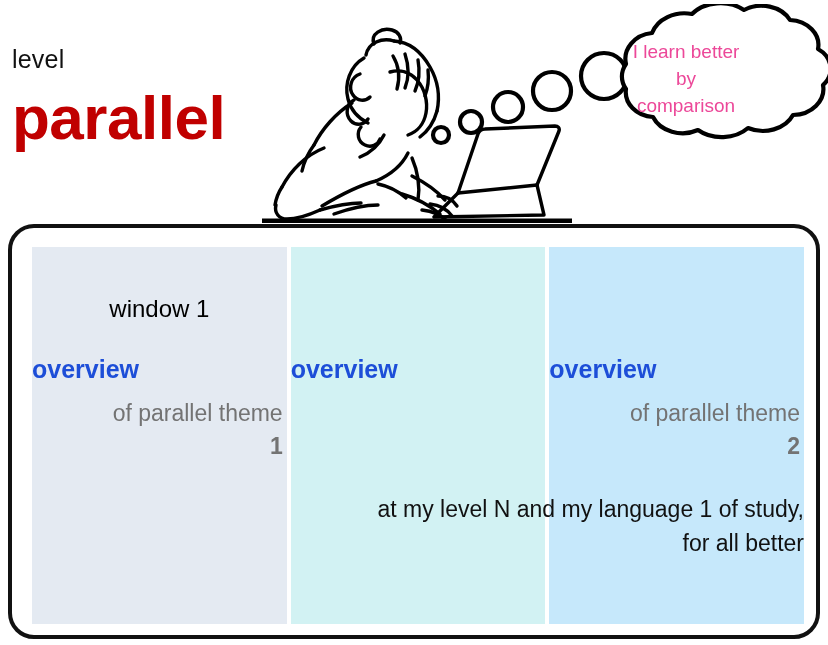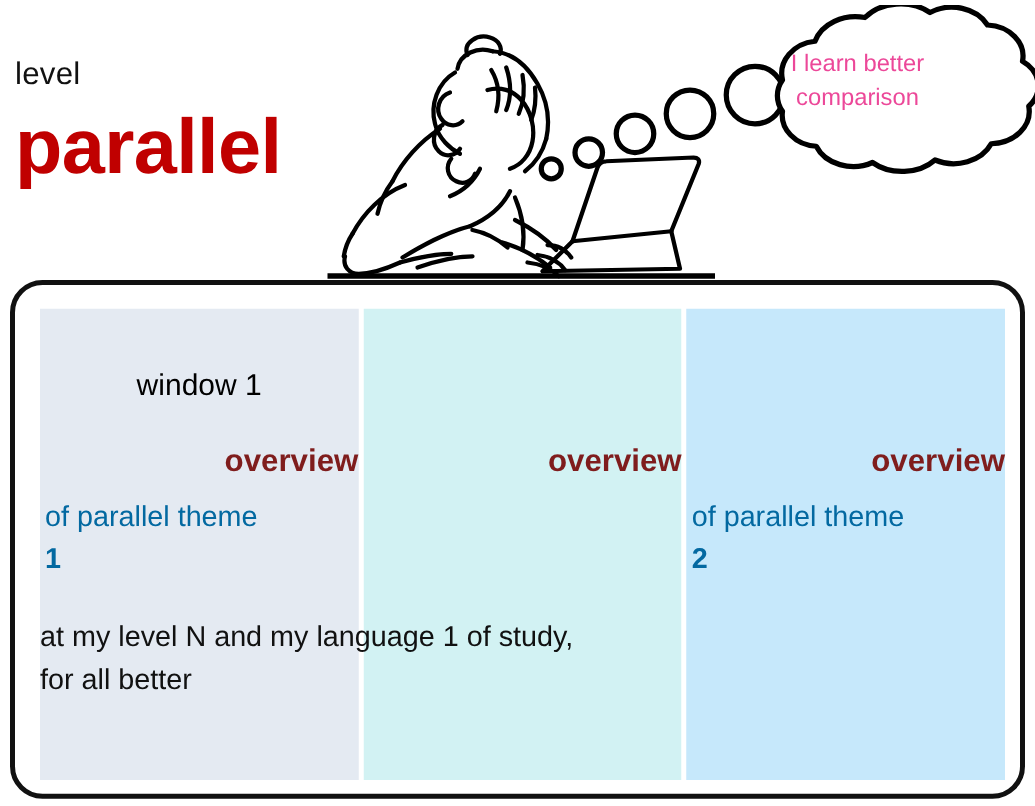--- a/index.html
+++ b/index.html
@@ -109,49 +109,49 @@
     text-align: center;
     font-size: 24px;
     color: #000000;
   }
 
   .panel-heading {
     position: absolute;
     left: 0;
     right: 0;
     top: 108px;
-    text-align: right;
+    text-align: left;
     font-size: 25px;
     font-weight: bold;
-    color: #7f1d1d;
+    color: #1d4ed8;
   }
 
   .panel-sub {
     position: absolute;
     left: 0;
     right: 0;
     top: 150px;
-    text-align: left;
+    text-align: right;
     font-size: 23px;
     line-height: 33px;
-    color: #0369a1;
+    color: #737373;
     padding: 0 4px;
   }
 
   .panel-sub .emph {
     font-weight: bold;
   }
 
   
   .caption {
     position: absolute;
     left: 20px;
     top: 264px;
     width: 772px;
-    text-align: left;
+    text-align: right;
     font-size: 23px;
     line-height: 34px;
     color: #111111;
   }
 </style>
 </head>
 <body>
 
 <div id="stage">
 
@@ -235,20 +235,21 @@
                a35 27 0 0 1 -50 2
                a32 26 0 0 1 -45 -13
                a29 25 0 0 1 -27 -28
                a28 24 0 0 1 0 -25
                z"></path>
     </svg>
   </div>
 
   <div class="bubble-text">
     <div>I learn better</div>
+    <div>by</div>
     <div>comparison</div>
   </div>
 
   <div class="windows-frame">
 
     <div class="panels">
 
       <div class="panel panel-1">
         <div class="panel-title">window 1</div>
         <div class="panel-heading">overview</div>

